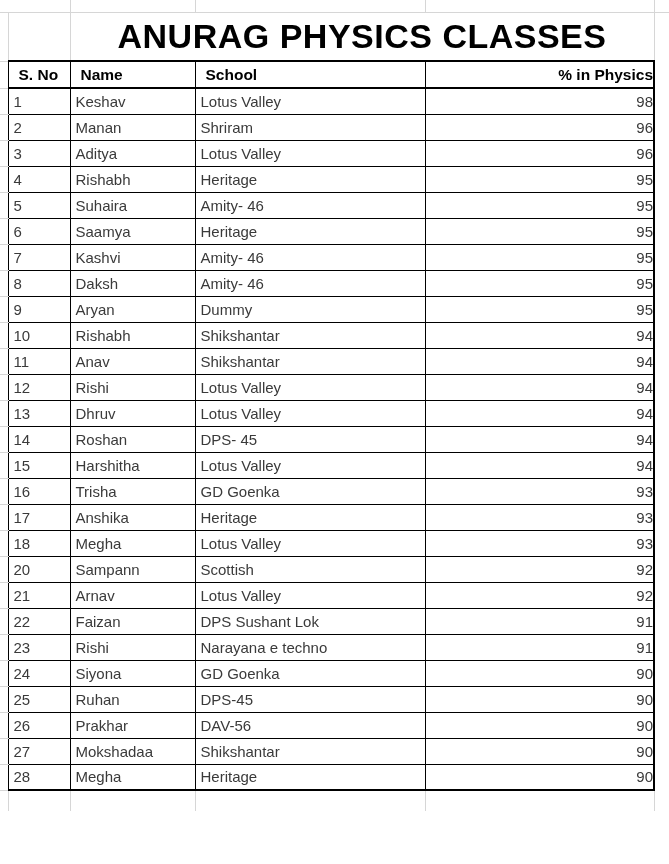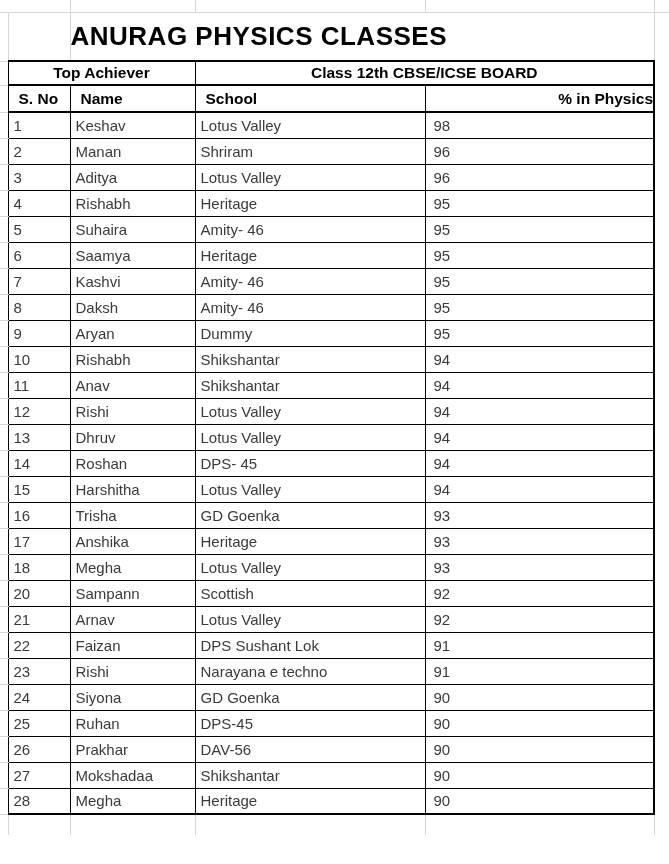--- a/index.html
+++ b/index.html
@@ -43,45 +43,45 @@
   .bl  { border-left: 1px solid var(--border, #000); }
   .br  { border-right: 1px solid var(--border, #000); }
   .br2 { border-right: 2px solid var(--border, #000); }
   .bt2 { border-top: 2px solid var(--border, #000); }
   .bb2 { border-bottom: 2px solid var(--border, #000); }
   .dcell { border-bottom: 1px solid var(--border, #000); }
   tr.last td.dcell { border-bottom: 2px solid var(--border, #000); }
 
   
   .title-text {
-    font-size: 26px;
+    font-size: 34px;
     font-weight: 700;
     color: var(--htext, #000);
-    text-align: left;
+    text-align: center;
     letter-spacing: 0.5px;
   }
   .group-head {
     font-size: 15.5px;
     font-weight: 700;
     color: var(--htext, #000);
     text-align: center;
   }
   .col-head {
     font-size: 15.5px;
     font-weight: 700;
     color: var(--htext, #000);
     padding-left: 10px;
   }
   .col-head.center { text-align: right; padding-left: 0; }
   .dt {
     font-size: 15px;
     color: var(--dtext, #3a3a3a);
     padding-left: 5px;
   }
-  .num { text-align: left; padding-left: 8px; }
+  .num { text-align: right; padding-left: 8px; }
 </style>
 </head>
 <body>
 
 <div class="sheet">
   <table class="grid">
     <colgroup>
       <col style="width:8px">
       <col style="width:62px">
       <col style="width:125px">
@@ -101,26 +101,20 @@
         <td class="grid-b"></td>
       </tr>
 
       <tr class="r-title">
         <td class="grid-b grid-r"></td>
         <td class="grid-r bb2"></td>
         <td class="title-text grid-r bb2" colspan="3">ANURAG PHYSICS CLASSES</td>
         <td></td>
       </tr>
 
-      <tr class="r-group">
-        <td class="grid-b"></td>
-        <td class="group-head bl br bt2 bb2" colspan="2">Top Achiever</td>
-        <td class="group-head br2 bt2 bb2" colspan="2">Class 12th CBSE/ICSE BOARD</td>
-        <td></td>
-      </tr>
 
       <tr class="r-cols">
         <td class="grid-b"></td>
         <td class="col-head bl br bb2">S. No</td>
         <td class="col-head br bb2">Name</td>
         <td class="col-head br bb2">School</td>
         <td class="col-head center br2 bb2">% in Physics</td>
         <td></td>
       </tr>
     </tbody>

